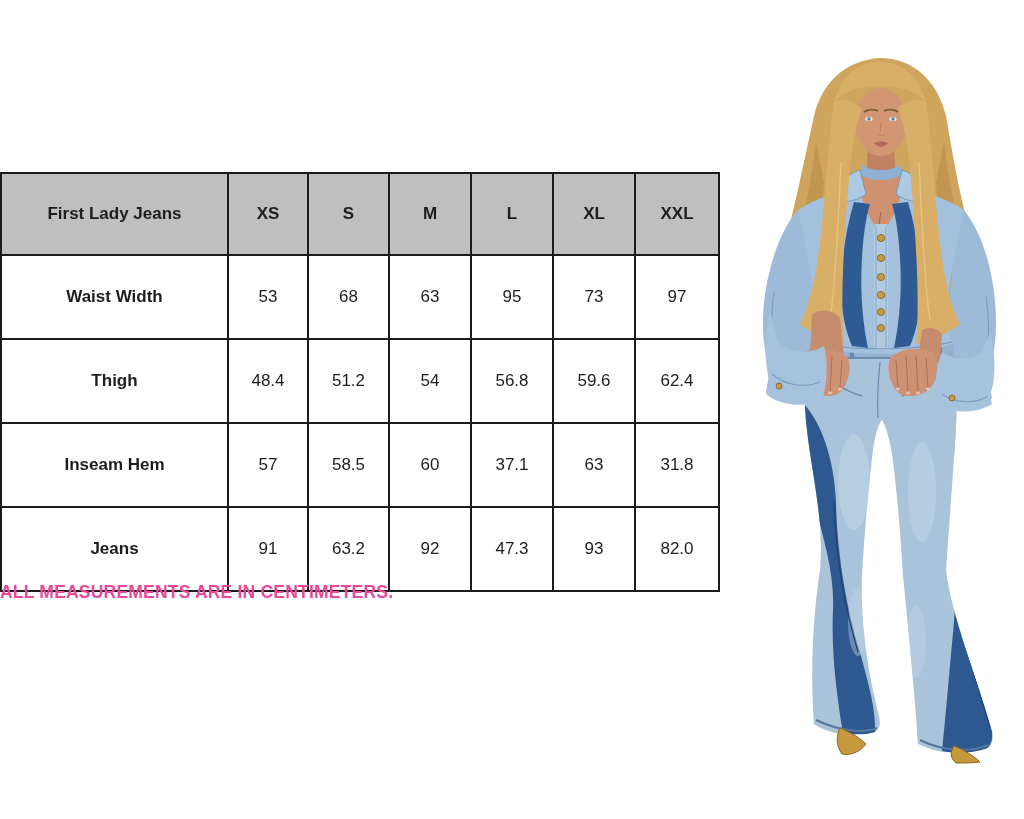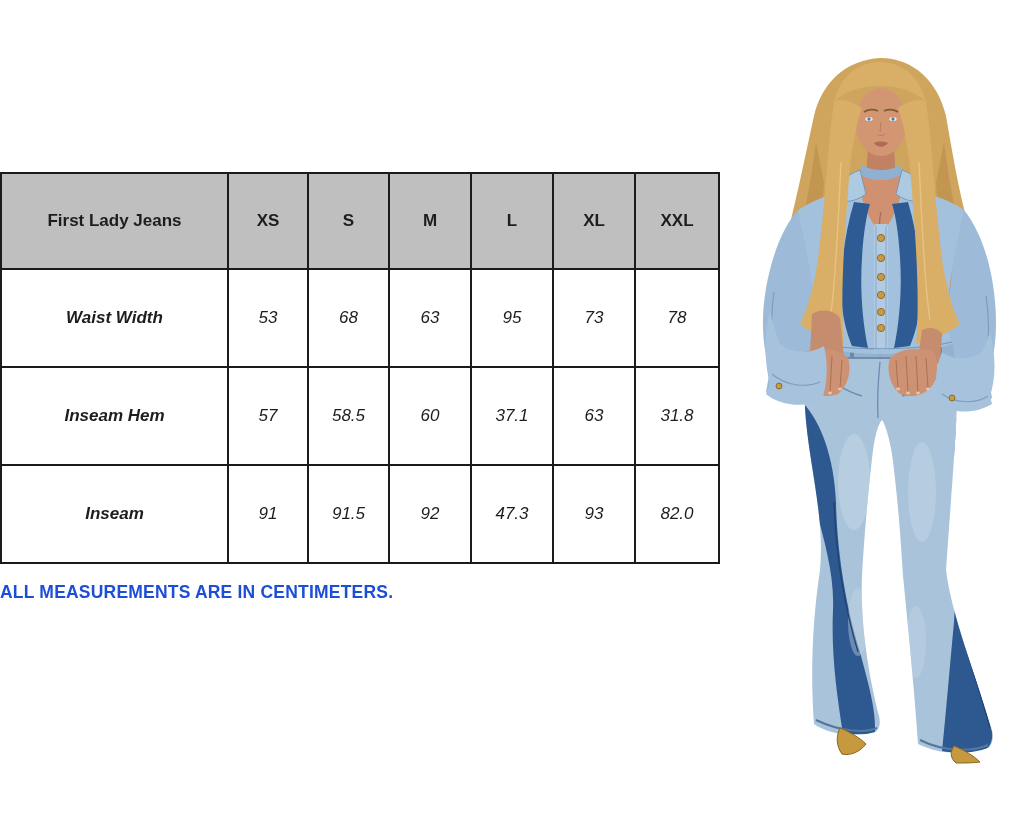--- a/index.html
+++ b/index.html
@@ -6,30 +6,30 @@
   .page{
     position:relative;width:1024px;height:819px;background:#ffffff;
     font-family:"Liberation Sans",sans-serif;overflow:hidden;
   }
   table.size-chart{
     position:absolute;left:0;top:172px;
     border-collapse:collapse;table-layout:fixed;width:718px;
   }
   table.size-chart td{
     border:2px solid #1b1b1b;text-align:center;vertical-align:middle;
-    padding:15px;color:#1d1d1d;font-size:17px;background:#ffffff;
+    padding:8px;color:#1d1d1d;font-size:17px;background:#ffffff;
   }
   table.size-chart tr.hdr td{
     background:#bfbfbf;font-weight:bold;height:64px;font-size:17px;
   }
-  table.size-chart tr.data td{height:66px;font-style:italic;}
+  table.size-chart tr.data td{height:66px;}
   table.size-chart td.rowlabel{font-weight:bold;}
   .footnote{
     position:absolute;left:0px;top:582px;width:400px;
-    font-size:17.5px;font-weight:bold;color:#1d4ed8;letter-spacing:.2px;
+    font-size:17.5px;font-weight:bold;color:#ec4899;letter-spacing:.2px;
   }
   svg.model{position:absolute;left:746px;top:52px;width:268px;height:712px;}
 </style>
 </head>
 <body>
 
 <div class="page">
 
   <table class="size-chart">
     <colgroup>
@@ -51,35 +51,44 @@
         <td>XL</td>
         <td>XXL</td>
       </tr>
       <tr class="data">
         <td class="rowlabel">Waist Width</td>
         <td>53</td>
         <td>68</td>
         <td>63</td>
         <td>95</td>
         <td>73</td>
-        <td>78</td>
+        <td>97</td>
+      </tr>
+      <tr class="data">
+        <td class="rowlabel">Thigh</td>
+        <td>48.4</td>
+        <td>51.2</td>
+        <td>54</td>
+        <td>56.8</td>
+        <td>59.6</td>
+        <td>62.4</td>
       </tr>
       <tr class="data">
         <td class="rowlabel">Inseam Hem</td>
         <td>57</td>
         <td>58.5</td>
         <td>60</td>
         <td>37.1</td>
         <td>63</td>
         <td>31.8</td>
       </tr>
       <tr class="data">
-        <td class="rowlabel">Inseam</td>
+        <td class="rowlabel">Jeans</td>
         <td>91</td>
-        <td>91.5</td>
+        <td>63.2</td>
         <td>92</td>
         <td>47.3</td>
         <td>93</td>
         <td>82.0</td>
       </tr>
     </tbody>
   </table>
 
   <div class="footnote">ALL MEASUREMENTS ARE IN CENTIMETERS.</div>
 

